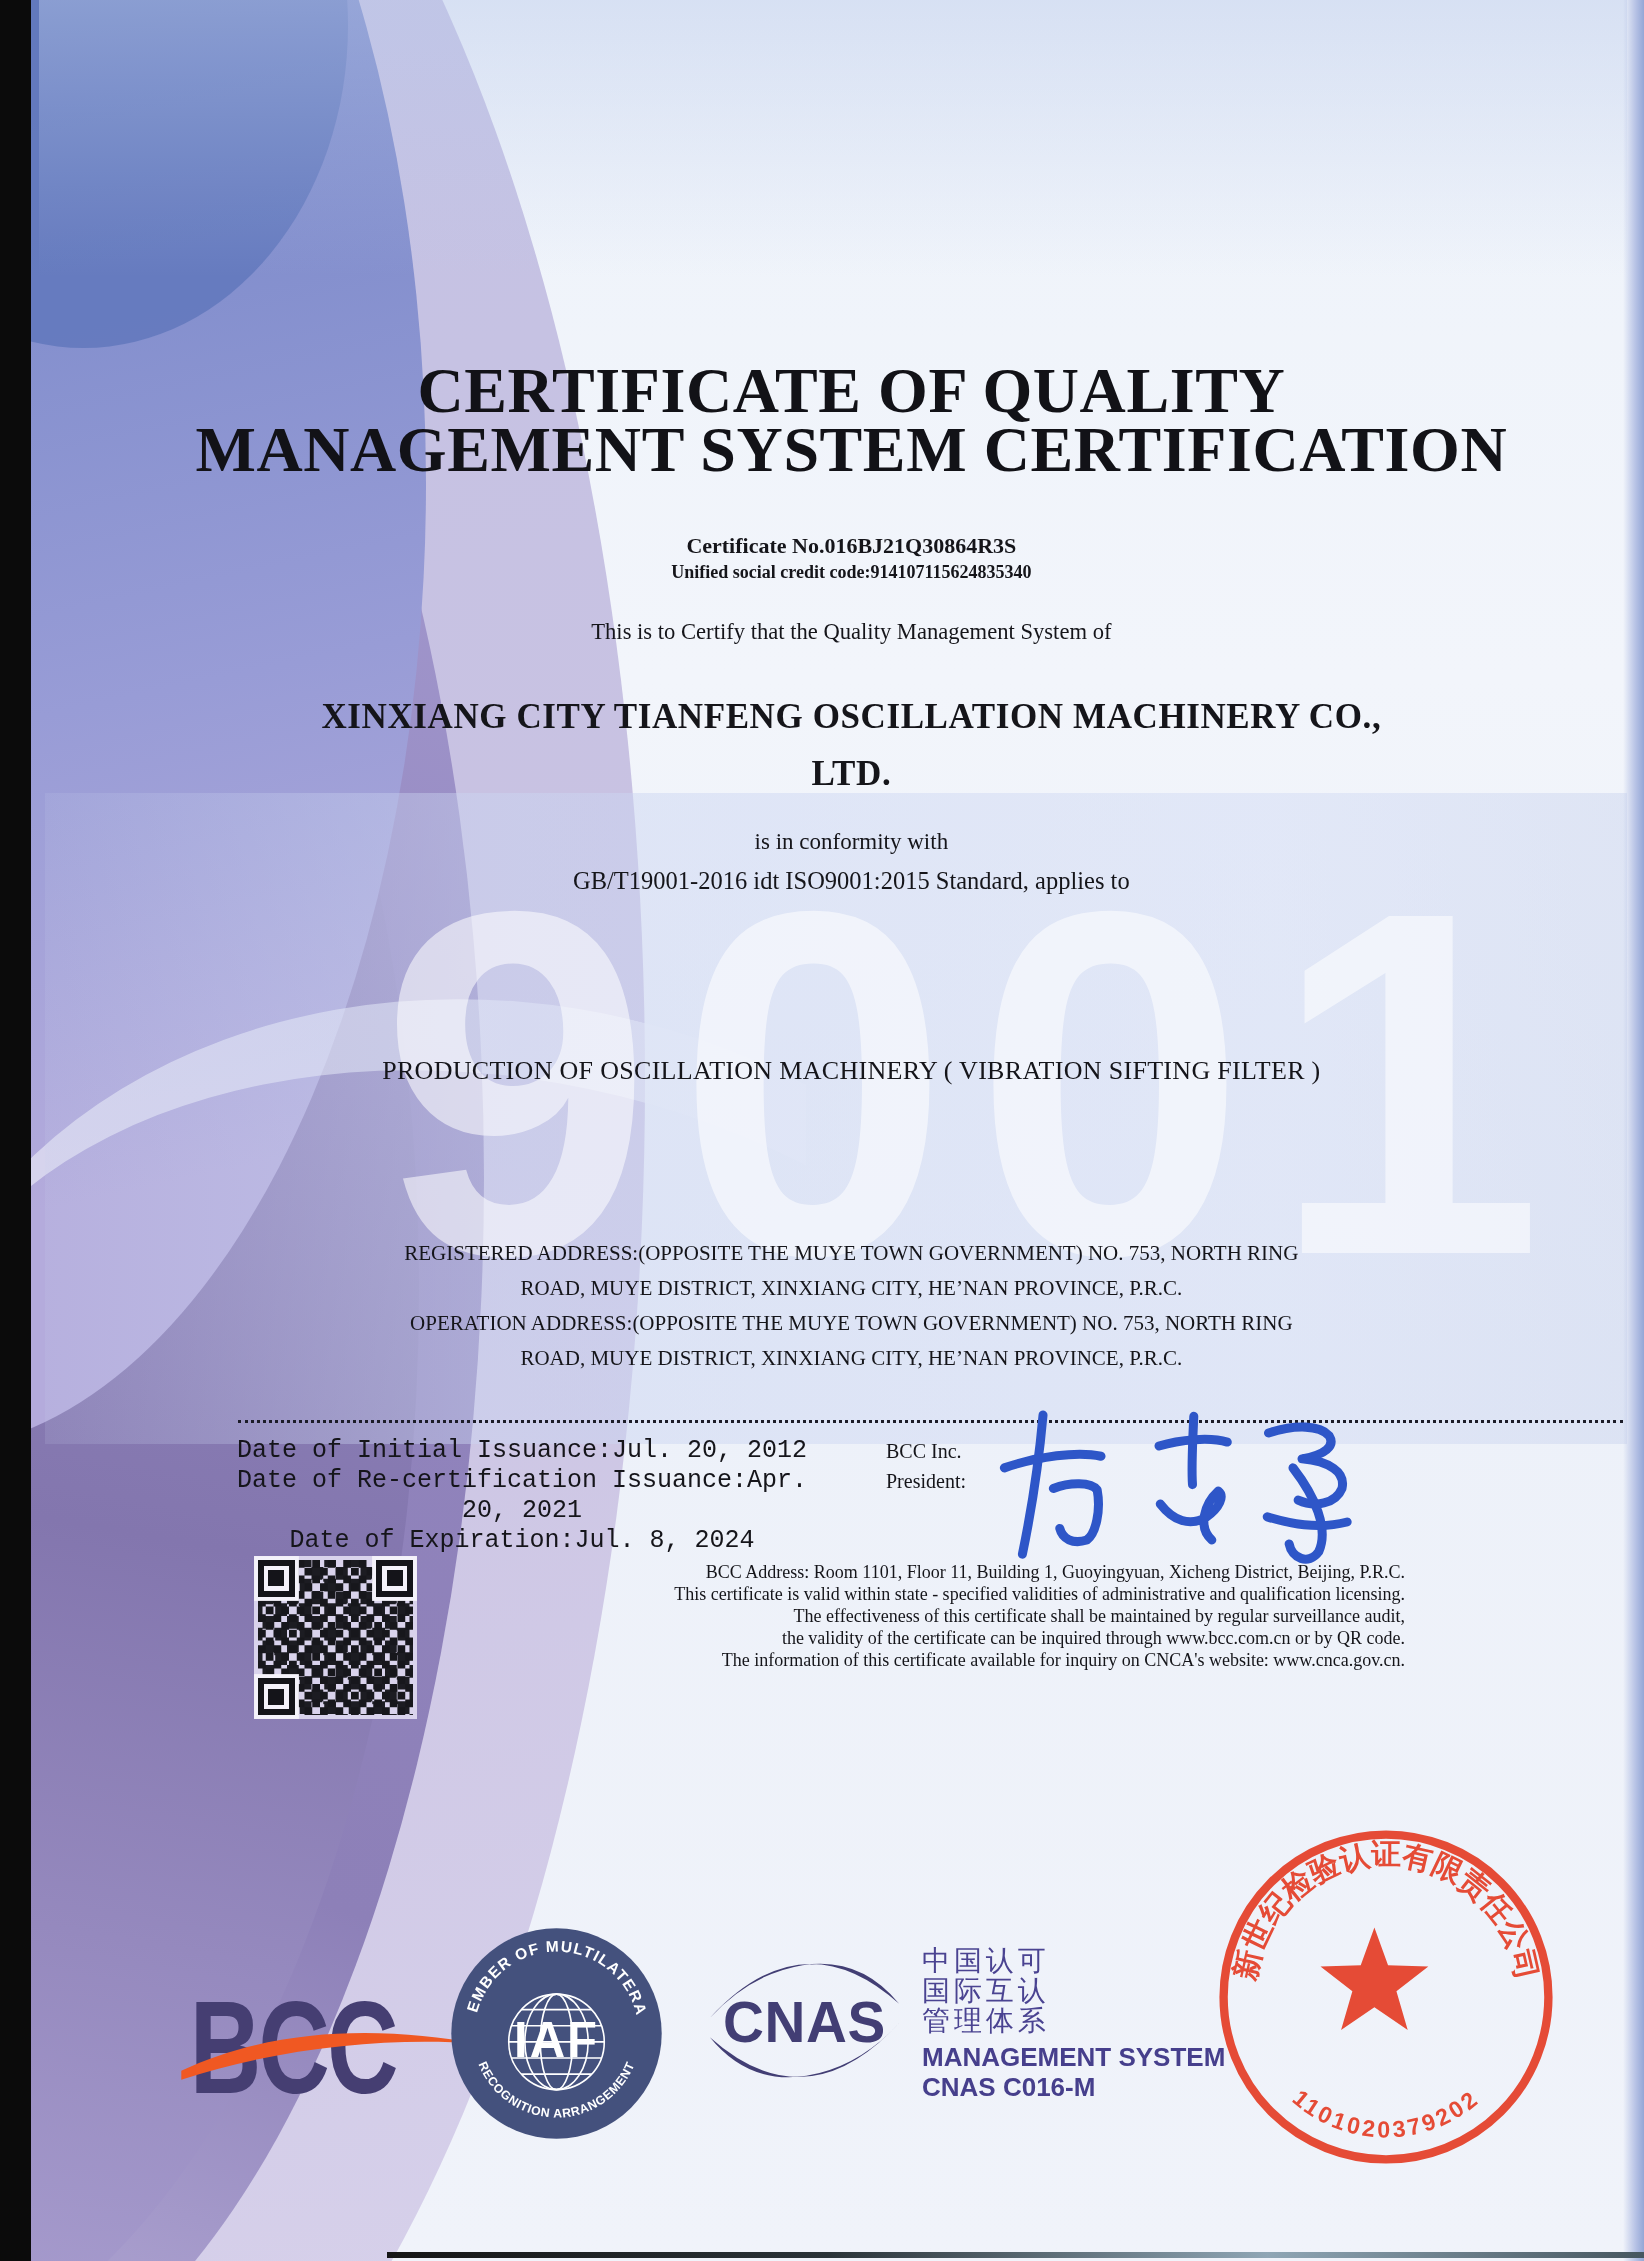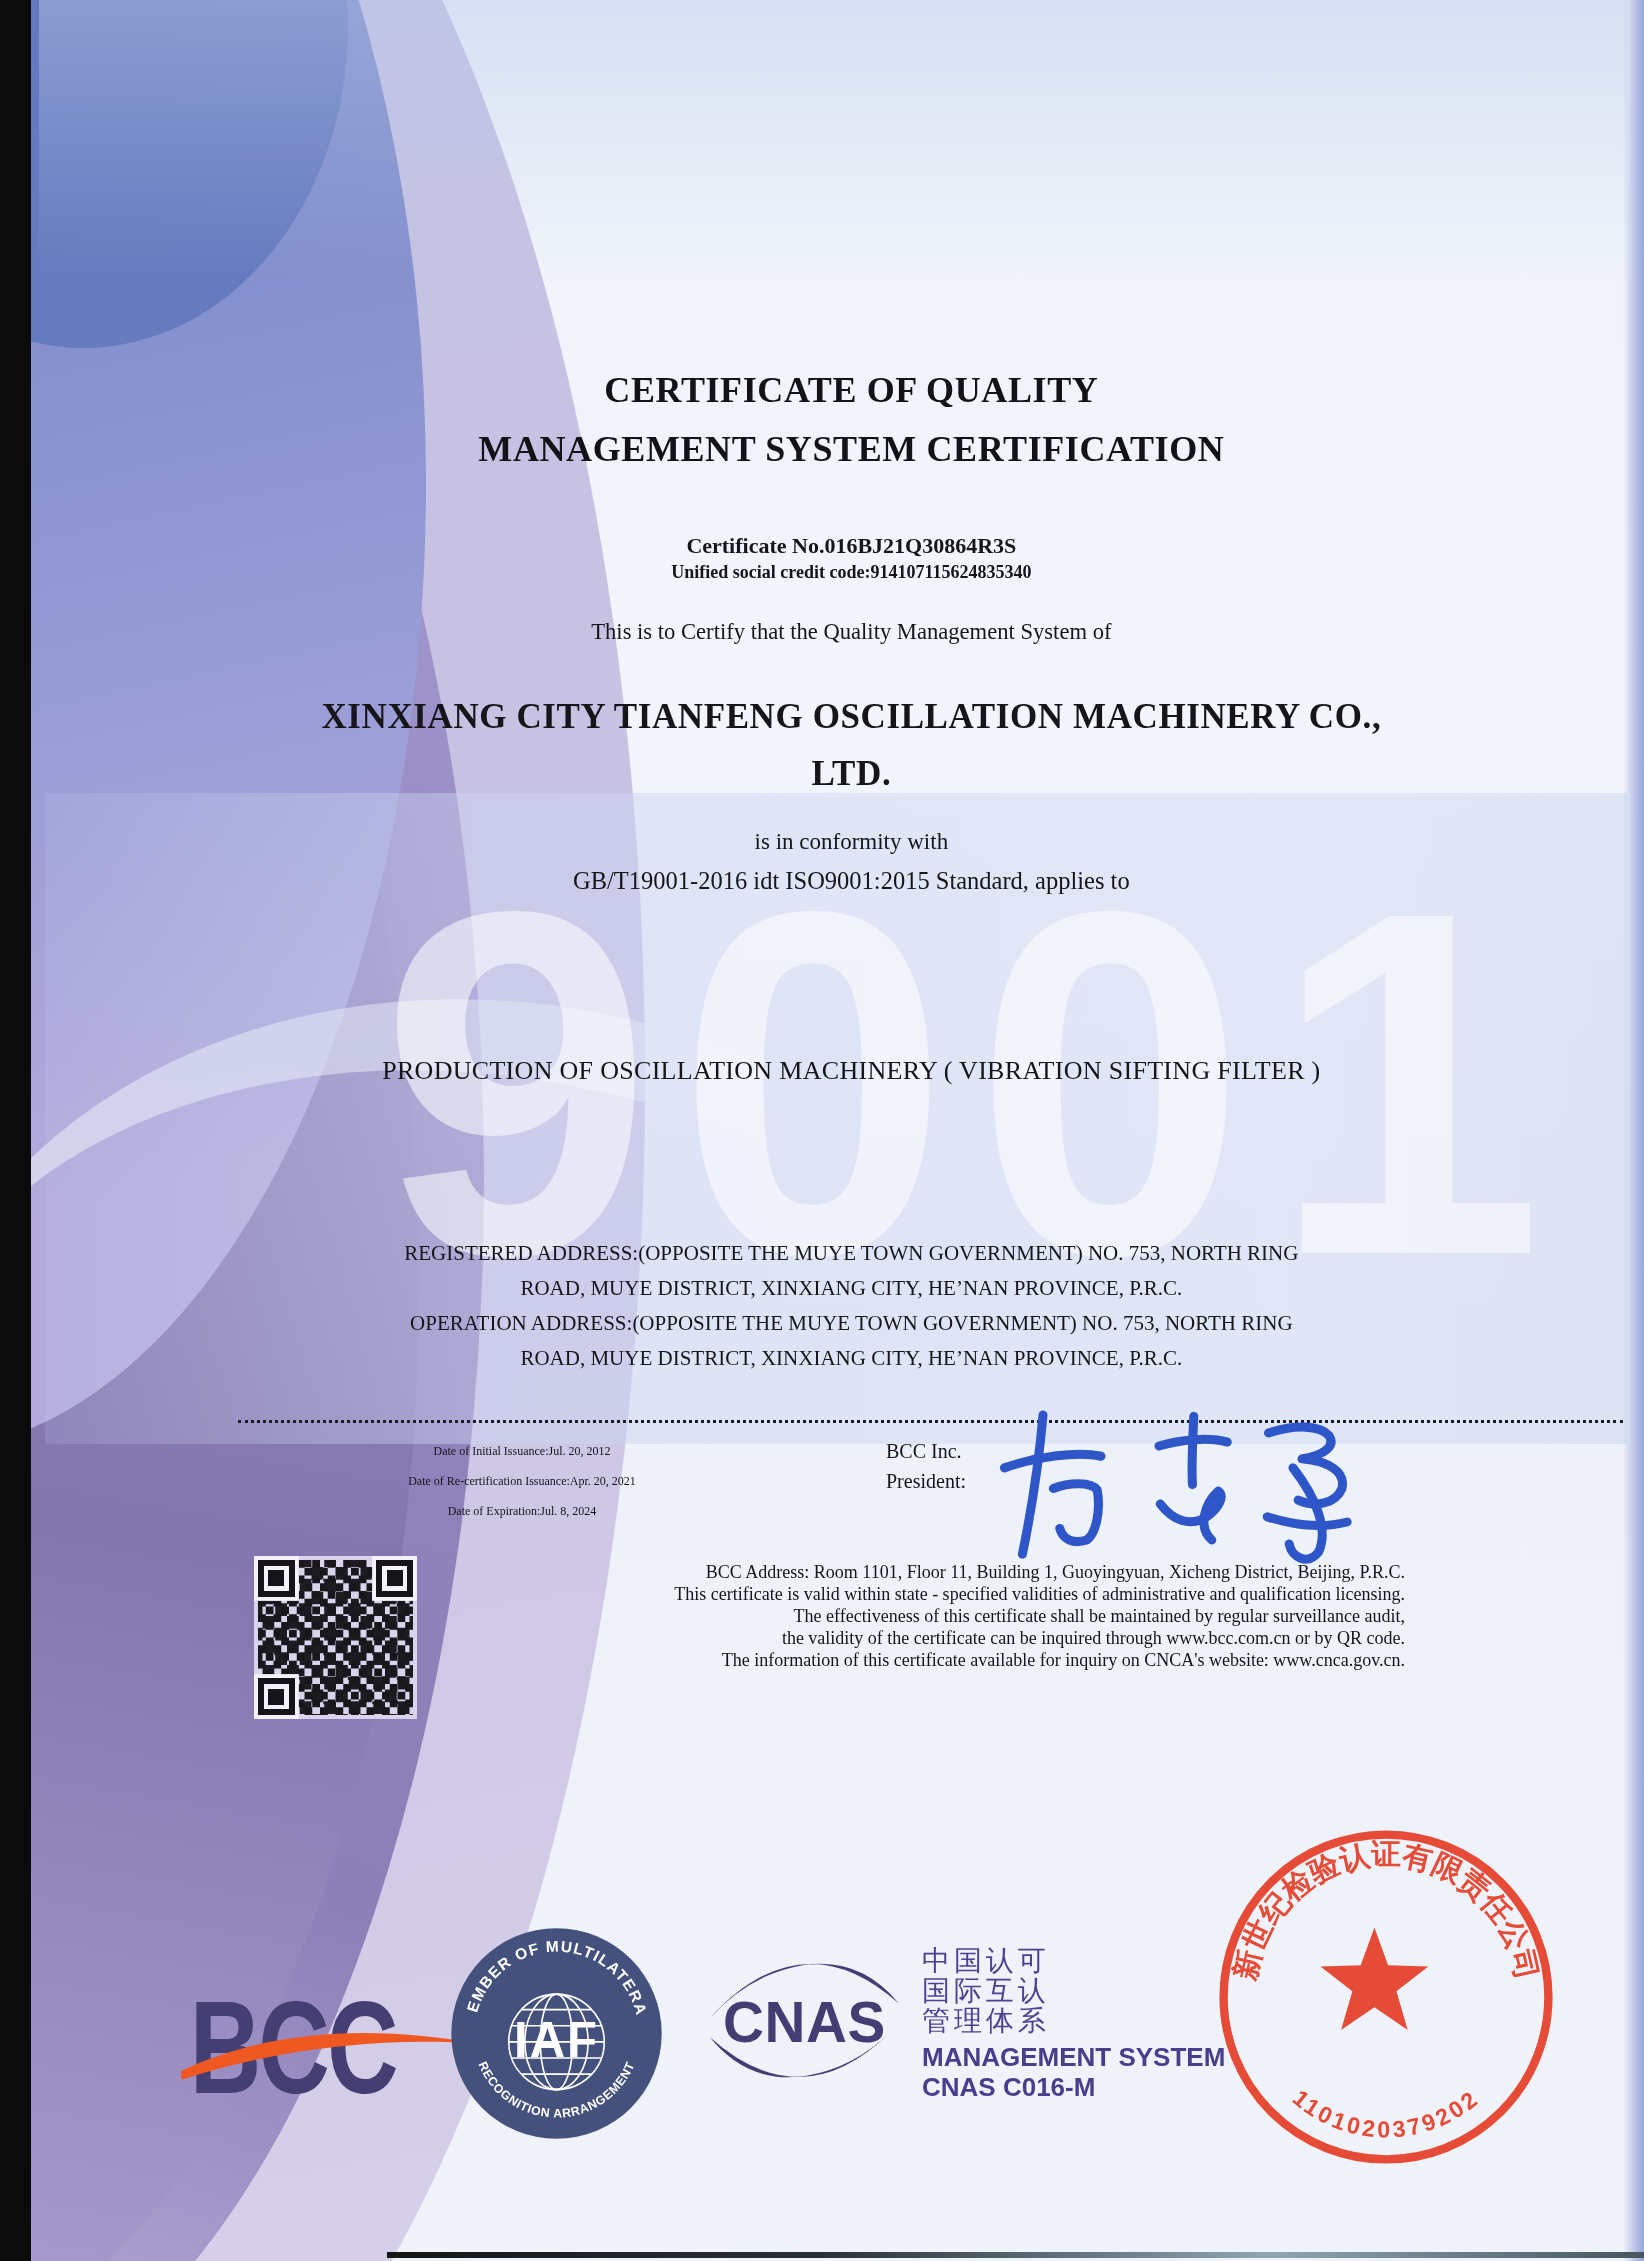--- a/index.html
+++ b/index.html
@@ -32,32 +32,32 @@
     background:linear-gradient(180deg,rgba(187,202,235,.45),rgba(187,202,235,0));}
   .tint-mid{position:absolute;left:45px;right:18px;top:793px;height:651px;z-index:1;
     background:linear-gradient(90deg,rgba(198,207,236,.15),rgba(203,213,241,.5) 30%,rgba(210,219,244,.5) 78%,rgba(188,200,233,.35));}
   
   .watermark{position:absolute;left:348px;top:838px;z-index:2;
     font-family:"Liberation Sans",sans-serif;font-weight:bold;font-size:490px;line-height:490px;
     color:rgba(255,255,255,.55);letter-spacing:24.5px;margin-left:32px;}
   
   .content{position:absolute;left:77px;right:19.3px;top:0;height:100%;z-index:3;}
   .tline{position:absolute;left:0;right:0;text-align:center;}
-  .title{top:361px;font-size:36px;line-height:59px;font-weight:bold;letter-spacing:0.6px;color:#121217;}
+  .title{top:361px;font-size:64px;line-height:59px;font-weight:bold;letter-spacing:0.6px;color:#121217;}
   .certno{top:533px;font-size:22px;font-weight:bold;}
   .creditcode{top:562px;font-size:18px;font-weight:bold;}
   .certify{top:619px;font-size:22.6px;}
   .company{top:688px;font-size:35px;line-height:57px;font-weight:bold;letter-spacing:0.6px;}
   .conformity{top:829px;font-size:23px;}
   .standard{top:867px;font-size:24.5px;}
   .scope{top:1056px;font-size:26px;letter-spacing:0.3px;}
   .addresses{top:1236px;font-size:21px;line-height:35px;}
   .sep{position:absolute;left:161px;right:2.6px;top:1420px;border-top:3.2px dotted #1c1c28;}
   .dates{position:absolute;top:1436px;left:155px;width:580px;text-align:center;
-    font-size:12px;line-height:30px;}
+    font-size:25px;line-height:30px;font-family:Liberation Mono, monospace;}
   .issuer{position:absolute;top:1436px;left:809px;font-size:20px;line-height:30px;text-align:left;}
   .signature{position:absolute;left:890px;top:1406px;z-index:4;}
   
   .qr{position:absolute;left:177px;top:1556px;width:163px;height:163px;background:#d9d3ec;z-index:3;}
   .qr-pattern{position:absolute;inset:3.9px;
     background:
       repeating-conic-gradient(#17171c 0% 25%, rgba(0,0,0,0) 0% 50%),
       repeating-conic-gradient(rgba(0,0,0,0) 0% 25%, #1c1c22 0% 50%);
     background-size:15.5px 15.5px,24.5px 24.5px;background-position:0 0,4.5px 7px;}
   .qr-finder{position:absolute;width:37px;height:37px;background:#f4f2fa;border:6.4px solid #141419;

